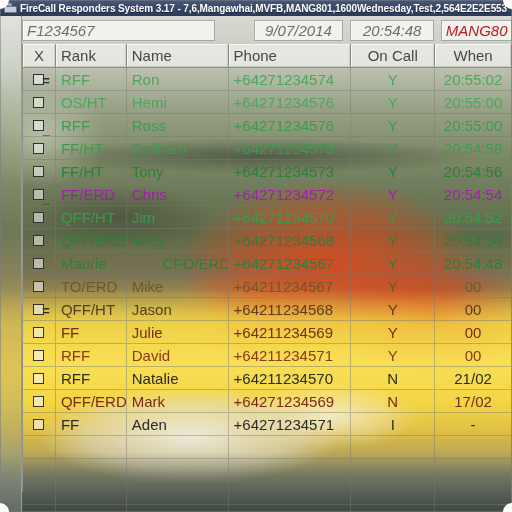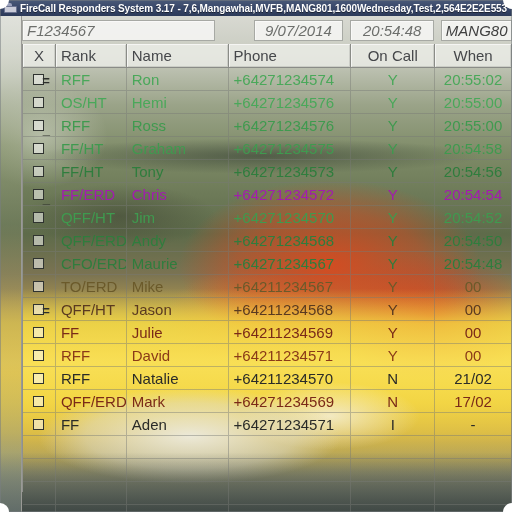--- a/index.html
+++ b/index.html
@@ -125,21 +125,21 @@
     padding: 0 4px;
     font-size: 15px;
     color: #6d6f6c;
     white-space: nowrap;
     overflow: hidden;
     box-shadow: inset 1px 1px 0 rgba(255,255,255,0.55);
   }
   #field-incident { width: 204px; }
   #field-date     { width: 95px;  justify-content: center; margin-left: 32px; }
   #field-time     { width: 88px;  justify-content: center; }
-  #field-station  { width: 75px;  color: #404040; }
+  #field-station  { width: 75px;  color: #b91c1c; }
 
   
   #table {
     position: absolute; left: 22px; top: 44px;
     width: 490px; height: 448px;
     box-sizing: border-box;
     border-left: 1px solid #8f918c;
   }
   .row {
     display: flex;
@@ -344,22 +344,22 @@
           <div class="cell c-rank t-g3">QFF/ERD</div>
           <div class="cell c-name t-g3">Andy</div>
           <div class="cell c-phone t-g3">+64271234568</div>
           <div class="cell c-oncall t-g3">Y</div>
           <div class="cell c-when t-g3">20:54:50</div>
         </div>
         <div class="row">
           <div class="cell c-x">
             <span class="chk"></span>
           </div>
+          <div class="cell c-name t-g3">Maurie</div>
           <div class="cell c-rank t-g3">CFO/ERD</div>
-          <div class="cell c-name t-g3">Maurie</div>
           <div class="cell c-phone t-g3">+64271234567</div>
           <div class="cell c-oncall t-g3">Y</div>
           <div class="cell c-when t-g3">20:54:48</div>
         </div>
         <div class="row">
           <div class="cell c-x">
             <span class="chk"></span>
           </div>
           <div class="cell c-rank t-d1">TO/ERD</div>
           <div class="cell c-name t-d1">Mike</div>

